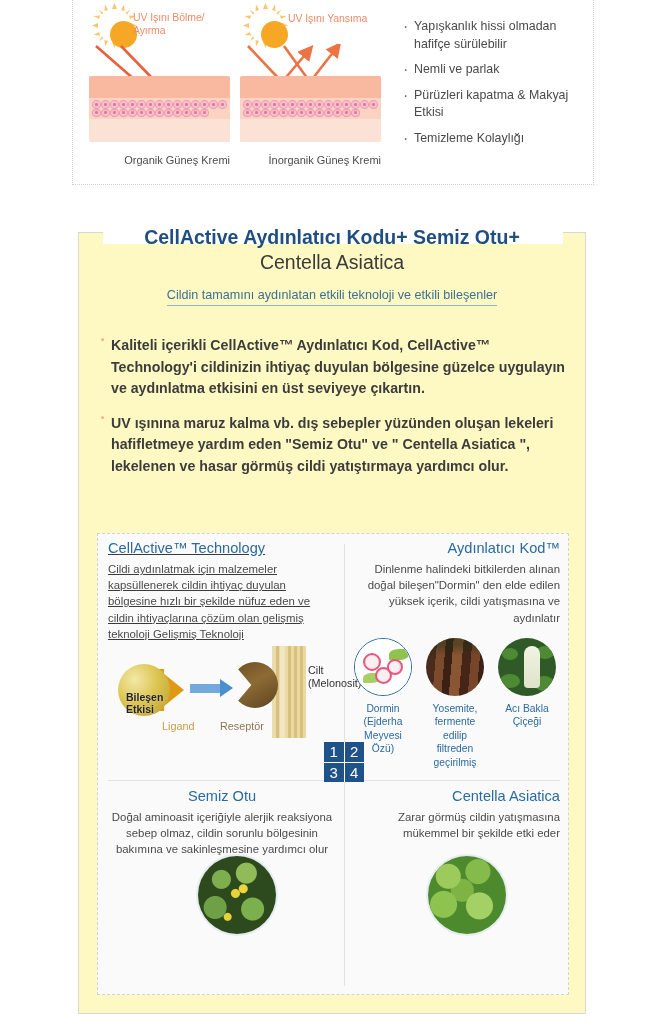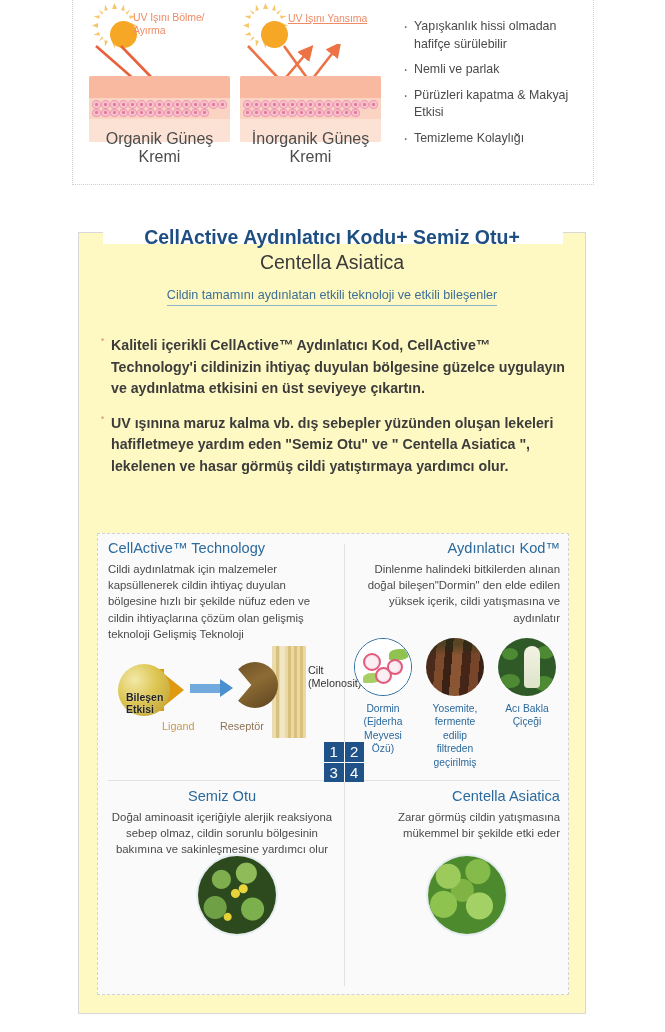--- a/index.html
+++ b/index.html
@@ -68,21 +68,21 @@
     position: relative;
   }
   .melano::after{
     content:""; position:absolute; left:50%; top:50%;
     width:2.6px; height:2.6px; margin:-1.3px 0 0 -1.3px;
     border-radius:50%; background:#e4789a;
   }
 
   .uv-caption {
     position:absolute; left:0; bottom:2px; width:141px;
-    text-align:center; font-size:16px; color:#4c4c4c;
+    text-align:right; font-size:11px; color:#4c4c4c;
   }
 
   .feature-list {
     position:absolute;
     left: 330px; top: 18px;
     width: 190px;
   }
   .feature-list li {
     list-style:none;
     font-size: 12.4px;
@@ -170,21 +170,21 @@
   .v-div {
     position:absolute; left:246px; top:10px;
     width:1px; height:442px; background:#e2e2e2;
   }
   .h-div {
     position:absolute; left:10px; top:246px;
     width:452px; height:1px; background:#e2e2e2;
   }
 
   .quad { position:absolute; }
-  .q-tl { left:10px;  top:6px;   width:228px; }
+  .q-tl { left:10px;  top:6px;   width:228px;text-decoration:underline; }
   .q-tr { left:254px; top:6px;   width:208px; text-align:right; }
   .q-bl { left:10px;  top:254px; width:228px;text-align:center; }
   .q-br { left:254px; top:254px; width:208px; text-align:right; }
 
   .q-head {
     font-size:14.6px;
     color:#2b6a9e;
     margin:0 0 5px 0;
     font-weight:normal;
   }
@@ -448,21 +448,21 @@
             <polygon points="32,43.5 29,38 32.5,37"></polygon>
             <polygon points="1.5,13 7,16 8,12.5"></polygon>
             <polygon points="1.5,32 7,29 8,32.5"></polygon>
             <polygon points="43.5,13 38,16 37,12.5"></polygon>
             <polygon points="43.5,32 38,29 37,32.5"></polygon>
           </g>
         </svg>
         <div class="sun" style="left:9px;top:9px;"></div>
       </div>
 
-      <div class="uv-label" style="left:48px;top:4px;width:95px;text-decoration:underline;">UV Işını Yansıma</div>
+      <div class="uv-label" style="left:48px;top:4px;width:95px;">UV Işını Yansıma</div>
 
       <svg style="position:absolute;left:4px;top:36px;" width="137" height="66">
         <defs>
           <marker id="ah2" markerWidth="6" markerHeight="6" refX="4" refY="3" orient="auto">
             <path d="M0,0 L6,3 L0,6 z" fill="#ed7244"></path>
           </marker>
         </defs>
         <line x1="4" y1="2" x2="38" y2="38" stroke="#ed7244" stroke-width="2.6"></line>
         <line x1="38" y1="38" x2="66" y2="5" stroke="#ed7244" stroke-width="2.6" marker-end="url(#ah2)"></line>
         <line x1="40" y1="2" x2="66" y2="38" stroke="#ed7244" stroke-width="2.6"></line>

